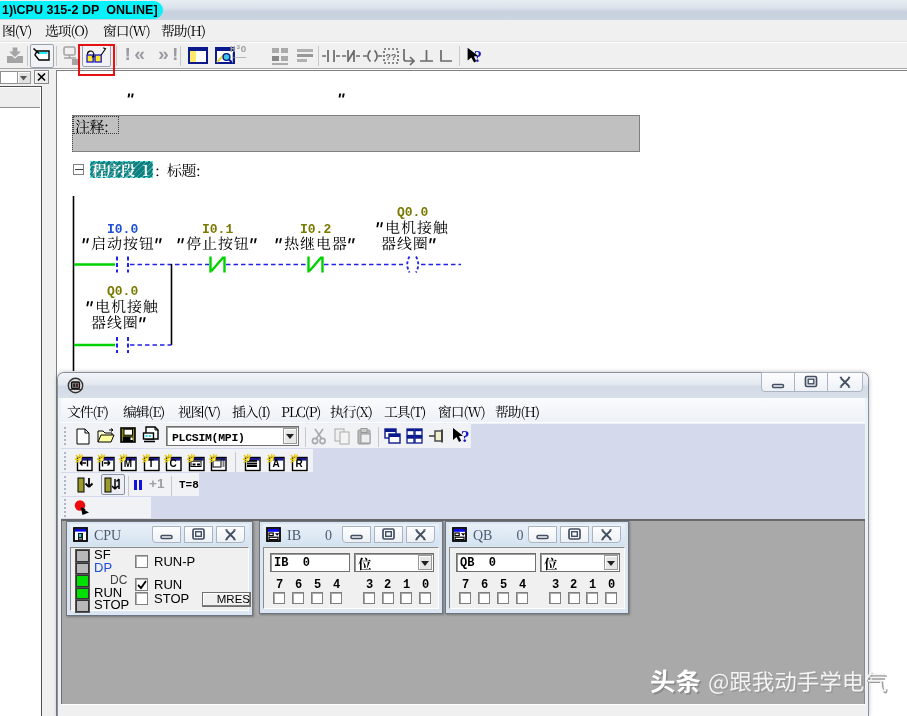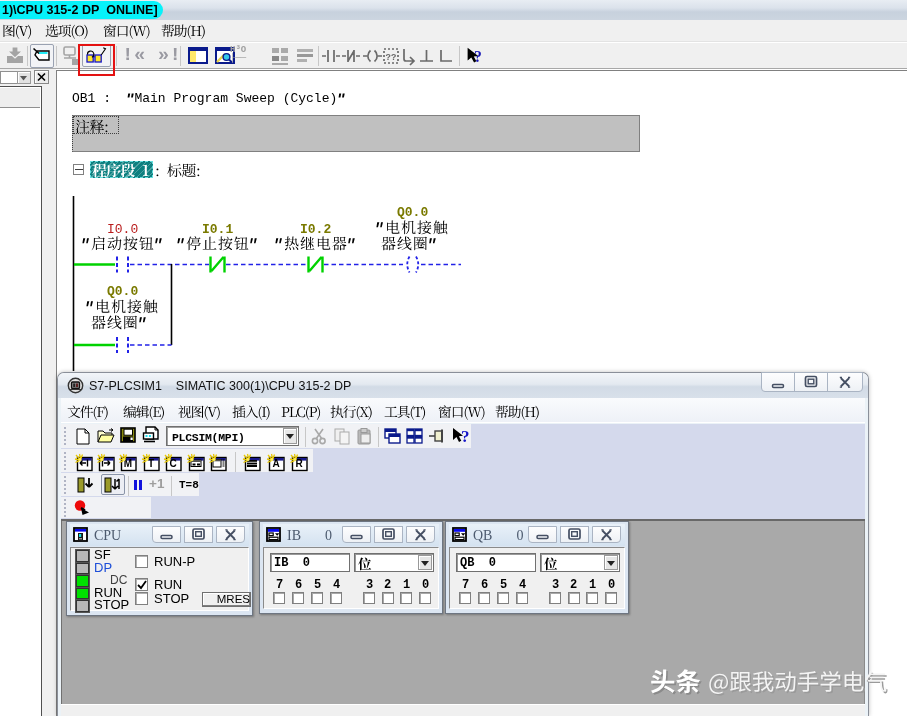--- a/index.html
+++ b/index.html
@@ -112,21 +112,20 @@
       <path d="M0 0 h7 l-3.5 4.5z" fill="#555"></path>
     </svg>
 <div class="a" style="z-index:3;left:34px;top:70px;width:15px;height:14px;background:#ececec;border:1px solid #888;box-shadow:inset 1px 1px 0 #fff"></div>
 <svg class="a" style="z-index:3;left:37px;top:73px" width="9" height="8" viewBox="0 0 9 8">
       <path d="M1 0.5 L8 7.5 M8 0.5 L1 7.5" stroke="#000" stroke-width="1.6" fill="none"></path>
     </svg>
 <div class="a" style="left:0;top:86px;width:42px;height:630px;background:#fff;border-top:1px solid #505050;border-right:1px solid #505050"></div>
 <div class="a" style="left:0;top:88px;width:40px;height:20px;background:#eee;border-bottom:1px solid #909090"></div>
 <div class="a" style="left:42px;top:69px;width:14px;height:647px;background:#f0f0f0"></div>
 <div class="a" style="left:56px;top:70px;width:851px;height:646px;background:#fff;border-left:1px solid #808080;border-top:1px solid #808080"></div>
-<div class="a mono" style="left:72px;top:91px;font-size:13px;color:#000">OB1 :&nbsp;&nbsp;&nbsp;Main Program Sweep (Cycle)</div>
 <svg class="a" style="left:126.5px;top:93px" width="9" height="9" viewBox="0 0 9 9">
       <path d="M1.2 0.5 L3.2 0.5 L2.4 4.5 L0.6 4.5 Z M4.7 0.5 L6.7 0.5 L5.9 4.5 L4.1 4.5 Z" fill="#000"></path>
     </svg>
 <svg class="a" style="left:337.5px;top:93px" width="9" height="9" viewBox="0 0 9 9">
       <path d="M1.2 0.5 L3.2 0.5 L2.4 4.5 L0.6 4.5 Z M4.7 0.5 L6.7 0.5 L5.9 4.5 L4.1 4.5 Z" fill="#000"></path>
     </svg>
 <div class="a" style="left:72px;top:115px;width:568px;height:37px;background:#c0c0c0;border:1px solid #808080;border-left:1px dotted #404040"></div>
 <div class="a" style="left:73px;top:116px;width:46px;height:18px;border:1px dotted #404040"></div>
 <svg style="position:absolute;left:75px;top:116px" width="36" height="21" viewBox="0 -16 36 21">
       <path fill="#000" d="M7.2 -12.6 7.0 -12.4C7.8 -11.8 8.7 -10.7 8.9 -9.8C10.1 -9.1 10.8 -11.6 7.2 -12.6ZM1.8 -12.3 1.7 -12.1C2.3 -11.7 3.1 -10.8 3.4 -10.1C4.5 -9.5 5.1 -11.8 1.8 -12.3ZM0.7 -9.0 0.6 -8.9C1.3 -8.5 2.1 -7.7 2.3 -7.1C3.4 -6.5 3.9 -8.7 0.7 -9.0ZM1.6 -3.0C1.4 -3.0 0.9 -3.0 0.9 -3.0V-2.7C1.3 -2.7 1.5 -2.6 1.7 -2.5C2.0 -2.3 2.1 -1.1 1.9 0.4C1.9 0.9 2.1 1.2 2.4 1.2C2.9 1.2 3.2 0.8 3.2 0.1C3.2 -1.1 2.8 -1.8 2.8 -2.4C2.8 -2.8 2.9 -3.3 3.0 -3.8C3.2 -4.5 4.5 -8.0 5.1 -9.9L4.9 -10.0C2.2 -3.9 2.2 -3.9 2.0 -3.3C1.8 -3.0 1.8 -3.0 1.6 -3.0ZM4.1 0.2 4.2 0.6H14.1C14.3 0.6 14.5 0.6 14.5 0.4C14.0 -0.1 13.2 -0.7 13.2 -0.7L12.5 0.2H9.7V-4.5H13.5C13.7 -4.5 13.9 -4.6 13.9 -4.8C13.4 -5.2 12.6 -5.8 12.6 -5.8L12.0 -5.0H9.7V-8.9H13.9C14.1 -8.9 14.3 -8.9 14.3 -9.1C13.8 -9.6 13.0 -10.2 13.0 -10.2L12.3 -9.3H5.0L5.1 -8.9H8.7V-5.0H5.0L5.1 -4.5H8.7V0.2Z M21.0 -10.0 19.6 -10.5C19.5 -9.8 19.1 -8.3 18.8 -7.4L19.0 -7.3C19.6 -8.1 20.2 -9.1 20.5 -9.7C20.8 -9.7 20.9 -9.9 21.0 -10.0ZM15.8 -10.0 15.6 -10.0C15.8 -9.3 16.1 -8.3 16.1 -7.6C16.8 -6.8 17.8 -8.4 15.8 -10.0ZM26.6 -5.8 25.9 -4.9H24.6V-6.2C25.0 -6.3 25.1 -6.4 25.1 -6.6L23.6 -6.8V-4.9H20.8L20.9 -4.5H23.6V-2.5H20.0L20.1 -2.1H23.6V1.1H23.8C24.2 1.1 24.6 0.9 24.6 0.8V-2.1H28.6C28.8 -2.1 28.9 -2.2 28.9 -2.3C28.5 -2.8 27.7 -3.4 27.7 -3.4L27.0 -2.5H24.6V-4.5H27.4C27.7 -4.5 27.8 -4.5 27.8 -4.7C27.4 -5.2 26.6 -5.8 26.6 -5.8ZM18.5 0.9V-5.5C19.0 -5.0 19.5 -4.1 19.7 -3.5C20.7 -2.9 21.4 -4.6 18.5 -5.9V-6.4H20.8C20.9 -6.4 21.1 -6.5 21.1 -6.7C20.7 -7.1 20.0 -7.6 20.0 -7.6L19.4 -6.9H18.5V-11.1C19.1 -11.3 19.6 -11.4 20.1 -11.5C20.4 -11.5 20.6 -11.4 20.7 -11.5L20.8 -11.2H21.5C22.0 -9.9 22.8 -8.8 23.7 -8.0C22.7 -7.2 21.5 -6.5 20.1 -6.0L20.2 -5.8C21.8 -6.2 23.2 -6.8 24.3 -7.6C25.3 -6.9 26.6 -6.3 28.1 -6.0C28.2 -6.4 28.5 -6.7 28.9 -6.8L28.9 -6.9C27.5 -7.2 26.1 -7.6 25.0 -8.1C26.0 -9.0 26.7 -10.0 27.3 -11.1C27.7 -11.1 27.8 -11.1 27.9 -11.2L26.9 -12.2L26.2 -11.6H20.8L19.8 -12.5C18.8 -12.0 16.8 -11.2 15.2 -10.9L15.3 -10.7C16.0 -10.7 16.8 -10.8 17.6 -11.0V-6.9H15.1L15.2 -6.4H17.4C16.9 -4.5 16.1 -2.5 15.0 -1.0L15.2 -0.8C16.2 -1.8 17.0 -3.0 17.6 -4.3V1.2H17.7C18.1 1.2 18.5 1.0 18.5 0.9ZM24.3 -8.5C23.2 -9.2 22.4 -10.1 21.9 -11.2H26.2C25.8 -10.2 25.1 -9.3 24.3 -8.5Z M31.4 0.2C32.0 0.2 32.4 -0.2 32.4 -0.7C32.4 -1.2 32.0 -1.6 31.4 -1.6C30.9 -1.6 30.5 -1.2 30.5 -0.7C30.5 -0.2 30.9 0.2 31.4 0.2ZM31.4 -5.7C32.0 -5.7 32.4 -6.1 32.4 -6.6C32.4 -7.2 32.0 -7.6 31.4 -7.6C30.9 -7.6 30.5 -7.2 30.5 -6.6C30.5 -6.1 30.9 -5.7 31.4 -5.7Z"></path>
@@ -153,21 +152,21 @@
 <path d="M308.5 256.5 v16 M322.5 256.5 v16 M309.5 271 L 321.5 257" stroke="#00d200" stroke-width="2.4"></path>
 <path d="M324 264.5 H 403" stroke="#2222e8" stroke-width="1.6" stroke-dasharray="4.5 3"></path>
 <path d="M409.5 256.5 q-4.5 8 0 16 M416 256.5 q4.5 8 0 16" stroke="#2222e8" stroke-width="1.8" stroke-dasharray="3 2.2"></path>
 <path d="M421 264.5 H 461" stroke="#2222e8" stroke-width="1.6" stroke-dasharray="4.5 3"></path>
 <path d="M171.5 264 V 345" stroke="#000" stroke-width="1.6"></path>
 <path d="M74 345 H 115" stroke="#00d200" stroke-width="2.6"></path>
 <path d="M117 337 v16 M128 337 v16" stroke="#2222e8" stroke-width="2" stroke-dasharray="4 2.5"></path>
 <path d="M130 345 H 171.5" stroke="#2222e8" stroke-width="1.6" stroke-dasharray="4.5 3"></path>
 </g>
     </svg>
-<div class="a mono" style="left:107px;top:222px;font-size:13px;font-weight:normal;color:#b91c1c">I0.0</div>
+<div class="a mono" style="left:107px;top:222px;font-size:13px;font-weight:bold;color:#1d4ed8">I0.0</div>
 <svg style="position:absolute;left:82px;top:233px" width="84" height="21" viewBox="0 -16 84 21">
       <path fill="#000" d="M1.2 -10.8 L3.3 -10.8 L2.0 -5.7 L0.4 -5.7 Z M5.0 -10.8 L7.0 -10.8 L5.7 -5.7 L4.2 -5.7 Z M15.9 -12.7 15.8 -12.6C16.2 -12.2 16.8 -11.5 17.1 -10.9C18.1 -10.3 18.8 -12.2 15.9 -12.7ZM21.0 -4.3V-0.4H14.9V-4.3ZM14.9 0.8V0.0H21.0V1.1H21.2C21.5 1.1 22.0 0.8 22.0 0.8V-4.2C22.3 -4.3 22.5 -4.4 22.6 -4.5L21.4 -5.4L20.9 -4.8H14.9L13.9 -5.3V1.1H14.0C14.5 1.1 14.9 0.9 14.9 0.8ZM12.9 -7.5V-7.8V-10.3H21.1V-7.5ZM11.9 -10.9V-7.8C11.9 -4.8 11.6 -1.6 9.7 1.0L9.9 1.2C12.4 -1.2 12.8 -4.5 12.9 -7.1H21.1V-6.4H21.3C21.6 -6.4 22.1 -6.6 22.1 -6.7V-10.2C22.4 -10.2 22.6 -10.3 22.7 -10.5L21.6 -11.4L21.0 -10.8H13.1L11.9 -11.3Z M31.5 -8.3 30.8 -7.5H25.6L25.7 -7.0H32.4C32.6 -7.0 32.7 -7.1 32.8 -7.3C32.3 -7.7 31.5 -8.3 31.5 -8.3ZM30.7 -11.7 30.0 -10.8H26.3L26.4 -10.3H31.6C31.8 -10.3 31.9 -10.4 32.0 -10.6C31.5 -11.0 30.7 -11.7 30.7 -11.7ZM30.1 -5.2 29.9 -5.1C30.3 -4.4 30.7 -3.4 30.9 -2.5C29.2 -2.3 27.7 -2.1 26.6 -2.0C27.6 -3.2 28.7 -4.9 29.3 -6.2C29.6 -6.2 29.8 -6.3 29.9 -6.5L28.3 -7.0C28.0 -5.7 27.0 -3.3 26.2 -2.2C26.1 -2.1 25.8 -2.1 25.8 -2.1L26.4 -0.6C26.5 -0.6 26.6 -0.8 26.7 -0.9C28.4 -1.3 29.9 -1.8 31.0 -2.2C31.0 -1.8 31.1 -1.5 31.1 -1.2C32.0 -0.2 33.1 -2.7 30.1 -5.2ZM36.0 -12.4 34.4 -12.6C34.4 -11.3 34.4 -10.2 34.4 -9.1H31.8L31.9 -8.6H34.4C34.3 -4.6 33.6 -1.4 30.3 1.0L30.5 1.3C34.5 -1.1 35.2 -4.5 35.4 -8.6H37.9C37.8 -3.7 37.6 -0.8 37.1 -0.3C36.9 -0.2 36.8 -0.1 36.5 -0.1C36.2 -0.1 35.3 -0.2 34.8 -0.3L34.8 0.0C35.3 0.1 35.8 0.2 36.0 0.4C36.2 0.6 36.2 0.8 36.2 1.1C36.9 1.1 37.4 0.9 37.8 0.4C38.5 -0.3 38.7 -3.1 38.9 -8.5C39.2 -8.5 39.4 -8.6 39.5 -8.7L38.3 -9.7L37.8 -9.1H35.4L35.4 -12.0C35.8 -12.0 35.9 -12.2 36.0 -12.4Z M49.8 -12.6 49.7 -12.5C50.2 -12.0 50.7 -11.1 50.7 -10.3C51.6 -9.5 52.6 -11.5 49.8 -12.6ZM54.0 -7.1 53.3 -6.2H50.0C50.3 -7.0 50.6 -7.7 50.7 -8.2C51.1 -8.1 51.3 -8.3 51.3 -8.4L49.9 -8.9C49.8 -8.3 49.4 -7.3 49.0 -6.2H46.4L46.6 -5.8H48.8C48.3 -4.6 47.8 -3.6 47.4 -2.9C48.6 -2.4 49.6 -1.9 50.6 -1.5C49.5 -0.4 48.0 0.4 45.8 0.9L45.9 1.2C48.4 0.8 50.1 0.0 51.3 -1.1C52.5 -0.4 53.5 0.3 54.1 0.9C55.1 1.6 56.2 0.2 51.9 -1.7C52.8 -2.7 53.3 -4.1 53.6 -5.8H54.9C55.1 -5.8 55.2 -5.8 55.3 -6.0C54.8 -6.5 54.0 -7.1 54.0 -7.1ZM45.6 -10.0 45.0 -9.2H44.7V-12.0C45.1 -12.1 45.3 -12.2 45.3 -12.4L43.8 -12.6V-9.2H41.6L41.7 -8.8H43.8V-5.7C42.8 -5.3 41.9 -5.0 41.4 -4.8L42.0 -3.6C42.1 -3.7 42.2 -3.8 42.3 -4.0L43.8 -4.9V-0.4C43.8 -0.2 43.7 -0.1 43.5 -0.1C43.2 -0.1 42.0 -0.2 42.0 -0.2V0.0C42.5 0.1 42.9 0.2 43.1 0.4C43.2 0.6 43.3 0.8 43.4 1.1C44.6 1.0 44.7 0.5 44.7 -0.3V-5.5L46.7 -6.7L46.6 -6.9L44.7 -6.1V-8.8H46.3C46.5 -8.8 46.6 -8.8 46.7 -9.0C46.2 -9.5 45.6 -10.0 45.6 -10.0ZM48.5 -2.9C48.9 -3.7 49.3 -4.8 49.8 -5.8H52.5C52.3 -4.2 51.8 -3.0 51.0 -2.0C50.3 -2.3 49.5 -2.6 48.5 -2.9ZM47.5 -10.7 47.3 -10.6C47.3 -9.8 47.0 -9.1 46.7 -8.9C45.9 -8.2 46.6 -7.4 47.3 -7.9C47.7 -8.2 47.9 -8.8 47.8 -9.5H53.8C53.7 -9.0 53.5 -8.3 53.3 -7.8L53.5 -7.8C54.0 -8.2 54.6 -8.8 55.0 -9.3C55.3 -9.3 55.5 -9.4 55.6 -9.5L54.4 -10.6L53.7 -9.9H47.7C47.7 -10.2 47.6 -10.4 47.5 -10.7Z M68.6 -6.0H65.8C65.9 -7.7 66.0 -9.4 66.1 -10.8H68.7ZM68.5 -5.5 68.4 0.0H65.2C65.4 -1.5 65.6 -3.5 65.8 -5.5ZM70.3 -0.8 69.7 0.0H69.4L69.7 -10.7C69.9 -10.7 70.1 -10.8 70.2 -10.9L69.1 -11.8L68.6 -11.2H62.9L63.0 -10.8H65.2C65.1 -9.4 65.0 -7.7 64.9 -6.0H63.0L63.1 -5.5H64.8C64.7 -3.5 64.5 -1.5 64.3 0.0H61.9L62.0 0.5H71.0C71.2 0.5 71.4 0.4 71.4 0.2C71.0 -0.2 70.3 -0.8 70.3 -0.8ZM61.9 -11.2 61.3 -10.4H59.5C59.7 -10.9 59.8 -11.4 60.0 -11.8C60.3 -11.8 60.5 -11.9 60.5 -12.1L58.9 -12.5C58.7 -10.9 58.1 -8.4 57.2 -7.0L57.4 -6.9C58.2 -7.7 58.9 -8.8 59.3 -10.0H62.7C62.9 -10.0 63.0 -10.0 63.1 -10.2C62.6 -10.7 61.9 -11.2 61.9 -11.2ZM61.7 -8.7 61.0 -7.9H58.2L58.4 -7.4H59.7V-5.1H57.5L57.6 -4.7H59.7V-1.1C59.7 -0.8 59.6 -0.7 59.1 -0.5L59.8 0.7C59.9 0.6 60.1 0.5 60.2 0.2C61.3 -0.9 62.4 -2.0 62.9 -2.6L62.7 -2.8C62.0 -2.2 61.3 -1.7 60.6 -1.3V-4.7H62.7C62.9 -4.7 63.1 -4.8 63.1 -4.9C62.7 -5.4 62.0 -5.9 62.0 -5.9L61.3 -5.1H60.6V-7.4H62.4C62.6 -7.4 62.8 -7.5 62.8 -7.7C62.4 -8.1 61.7 -8.7 61.7 -8.7Z M74.0 -10.8 L76.0 -10.8 L74.7 -5.7 L73.2 -5.7 Z M77.7 -10.8 L79.8 -10.8 L78.5 -5.7 L77.0 -5.7 Z"></path>
     </svg>
 <div class="a mono" style="left:202px;top:222px;font-size:13px;font-weight:bold;color:#7a7a00">I0.1</div>
 <svg style="position:absolute;left:177px;top:233px" width="84" height="21" viewBox="0 -16 84 21">
       <path fill="#000" d="M1.2 -10.8 L3.3 -10.8 L2.0 -5.7 L0.4 -5.7 Z M5.0 -10.8 L7.0 -10.8 L5.7 -5.7 L4.2 -5.7 Z M17.6 -12.7 17.5 -12.6C17.9 -12.2 18.3 -11.5 18.3 -11.0C19.2 -10.3 20.1 -12.1 17.6 -12.7ZM22.2 -11.6 21.5 -10.7H14.0L14.1 -10.3H23.1C23.3 -10.3 23.5 -10.3 23.5 -10.5C23.0 -11.0 22.2 -11.6 22.2 -11.6ZM13.1 -8.4 12.5 -8.6C13.1 -9.6 13.5 -10.7 13.9 -11.8C14.3 -11.8 14.5 -11.9 14.5 -12.1L13.0 -12.6C12.2 -9.7 10.9 -6.9 9.6 -5.1L9.9 -5.0C10.5 -5.5 11.1 -6.3 11.6 -7.1V1.2H11.8C12.2 1.2 12.6 0.9 12.6 0.8V-8.1C12.9 -8.1 13.0 -8.2 13.1 -8.4ZM21.0 -8.8V-7.3H16.2V-8.8ZM16.2 -6.5V-6.8H21.0V-6.4H21.1C21.4 -6.4 21.9 -6.6 21.9 -6.7V-8.7C22.2 -8.7 22.4 -8.9 22.5 -9.0L21.3 -9.8L20.8 -9.3H16.3L15.2 -9.8V-6.2H15.4C15.8 -6.2 16.2 -6.4 16.2 -6.5ZM21.4 -4.5 20.8 -3.8H14.5L14.7 -3.3H18.1V-0.3C18.1 -0.1 18.1 -0.0 17.8 -0.0C17.5 -0.0 15.8 -0.1 15.8 -0.1V0.1C16.6 0.2 17.0 0.3 17.2 0.5C17.4 0.6 17.5 0.9 17.5 1.2C18.9 1.1 19.1 0.5 19.1 -0.3V-3.3H22.3C22.5 -3.3 22.6 -3.4 22.7 -3.6C22.2 -4.0 21.4 -4.5 21.4 -4.5ZM14.6 -6.4H14.3C14.4 -5.8 14.0 -5.0 13.7 -4.8C13.4 -4.6 13.2 -4.3 13.3 -4.0C13.5 -3.6 14.0 -3.7 14.3 -3.9C14.5 -4.2 14.7 -4.6 14.8 -5.2H22.2L21.9 -4.2L22.1 -4.1C22.4 -4.3 23.0 -4.8 23.3 -5.0C23.5 -5.0 23.7 -5.1 23.8 -5.2L22.8 -6.2L22.2 -5.6H14.7C14.7 -5.8 14.7 -6.1 14.6 -6.4Z M25.7 0.1 25.8 0.5H39.0C39.3 0.5 39.4 0.5 39.5 0.3C38.9 -0.2 38.0 -0.9 38.0 -0.9L37.2 0.1H33.4V-6.4H38.1C38.3 -6.4 38.4 -6.5 38.5 -6.6C37.9 -7.1 37.1 -7.8 37.1 -7.8L36.3 -6.8H33.4V-11.7C33.8 -11.8 33.9 -12.0 33.9 -12.2L32.4 -12.3V0.1H29.3V-8.3C29.6 -8.4 29.8 -8.5 29.8 -8.7L28.2 -8.9V0.1Z M49.8 -12.6 49.7 -12.5C50.2 -12.0 50.7 -11.1 50.7 -10.3C51.6 -9.5 52.6 -11.5 49.8 -12.6ZM54.0 -7.1 53.3 -6.2H50.0C50.3 -7.0 50.6 -7.7 50.7 -8.2C51.1 -8.1 51.3 -8.3 51.3 -8.4L49.9 -8.9C49.8 -8.3 49.4 -7.3 49.0 -6.2H46.4L46.6 -5.8H48.8C48.3 -4.6 47.8 -3.6 47.4 -2.9C48.6 -2.4 49.6 -1.9 50.6 -1.5C49.5 -0.4 48.0 0.4 45.8 0.9L45.9 1.2C48.4 0.8 50.1 0.0 51.3 -1.1C52.5 -0.4 53.5 0.3 54.1 0.9C55.1 1.6 56.2 0.2 51.9 -1.7C52.8 -2.7 53.3 -4.1 53.6 -5.8H54.9C55.1 -5.8 55.2 -5.8 55.3 -6.0C54.8 -6.5 54.0 -7.1 54.0 -7.1ZM45.6 -10.0 45.0 -9.2H44.7V-12.0C45.1 -12.1 45.3 -12.2 45.3 -12.4L43.8 -12.6V-9.2H41.6L41.7 -8.8H43.8V-5.7C42.8 -5.3 41.9 -5.0 41.4 -4.8L42.0 -3.6C42.1 -3.7 42.2 -3.8 42.3 -4.0L43.8 -4.9V-0.4C43.8 -0.2 43.7 -0.1 43.5 -0.1C43.2 -0.1 42.0 -0.2 42.0 -0.2V0.0C42.5 0.1 42.9 0.2 43.1 0.4C43.2 0.6 43.3 0.8 43.4 1.1C44.6 1.0 44.7 0.5 44.7 -0.3V-5.5L46.7 -6.7L46.6 -6.9L44.7 -6.1V-8.8H46.3C46.5 -8.8 46.6 -8.8 46.7 -9.0C46.2 -9.5 45.6 -10.0 45.6 -10.0ZM48.5 -2.9C48.9 -3.7 49.3 -4.8 49.8 -5.8H52.5C52.3 -4.2 51.8 -3.0 51.0 -2.0C50.3 -2.3 49.5 -2.6 48.5 -2.9ZM47.5 -10.7 47.3 -10.6C47.3 -9.8 47.0 -9.1 46.7 -8.9C45.9 -8.2 46.6 -7.4 47.3 -7.9C47.7 -8.2 47.9 -8.8 47.8 -9.5H53.8C53.7 -9.0 53.5 -8.3 53.3 -7.8L53.5 -7.8C54.0 -8.2 54.6 -8.8 55.0 -9.3C55.3 -9.3 55.5 -9.4 55.6 -9.5L54.4 -10.6L53.7 -9.9H47.7C47.7 -10.2 47.6 -10.4 47.5 -10.7Z M68.6 -6.0H65.8C65.9 -7.7 66.0 -9.4 66.1 -10.8H68.7ZM68.5 -5.5 68.4 0.0H65.2C65.4 -1.5 65.6 -3.5 65.8 -5.5ZM70.3 -0.8 69.7 0.0H69.4L69.7 -10.7C69.9 -10.7 70.1 -10.8 70.2 -10.9L69.1 -11.8L68.6 -11.2H62.9L63.0 -10.8H65.2C65.1 -9.4 65.0 -7.7 64.9 -6.0H63.0L63.1 -5.5H64.8C64.7 -3.5 64.5 -1.5 64.3 0.0H61.9L62.0 0.5H71.0C71.2 0.5 71.4 0.4 71.4 0.2C71.0 -0.2 70.3 -0.8 70.3 -0.8ZM61.9 -11.2 61.3 -10.4H59.5C59.7 -10.9 59.8 -11.4 60.0 -11.8C60.3 -11.8 60.5 -11.9 60.5 -12.1L58.9 -12.5C58.7 -10.9 58.1 -8.4 57.2 -7.0L57.4 -6.9C58.2 -7.7 58.9 -8.8 59.3 -10.0H62.7C62.9 -10.0 63.0 -10.0 63.1 -10.2C62.6 -10.7 61.9 -11.2 61.9 -11.2ZM61.7 -8.7 61.0 -7.9H58.2L58.4 -7.4H59.7V-5.1H57.5L57.6 -4.7H59.7V-1.1C59.7 -0.8 59.6 -0.7 59.1 -0.5L59.8 0.7C59.9 0.6 60.1 0.5 60.2 0.2C61.3 -0.9 62.4 -2.0 62.9 -2.6L62.7 -2.8C62.0 -2.2 61.3 -1.7 60.6 -1.3V-4.7H62.7C62.9 -4.7 63.1 -4.8 63.1 -4.9C62.7 -5.4 62.0 -5.9 62.0 -5.9L61.3 -5.1H60.6V-7.4H62.4C62.6 -7.4 62.8 -7.5 62.8 -7.7C62.4 -8.1 61.7 -8.7 61.7 -8.7Z M74.0 -10.8 L76.0 -10.8 L74.7 -5.7 L73.2 -5.7 Z M77.7 -10.8 L79.8 -10.8 L78.5 -5.7 L77.0 -5.7 Z"></path>
     </svg>
 <div class="a mono" style="left:300px;top:222px;font-size:13px;font-weight:bold;color:#7a7a00">I0.2</div>
 <svg style="position:absolute;left:275px;top:233px" width="84" height="21" viewBox="0 -16 84 21">
       <path fill="#000" d="M1.2 -10.8 L3.3 -10.8 L2.0 -5.7 L0.4 -5.7 Z M5.0 -10.8 L7.0 -10.8 L5.7 -5.7 L4.2 -5.7 Z M20.5 -2.5 20.4 -2.3C21.2 -1.5 22.2 -0.2 22.4 0.9C23.5 1.8 24.3 -0.8 20.5 -2.5ZM17.4 -2.4 17.2 -2.4C17.8 -1.5 18.4 -0.2 18.5 0.8C19.5 1.7 20.4 -0.6 17.4 -2.4ZM14.2 -2.2 14.0 -2.1C14.5 -1.3 15.0 -0.1 15.0 0.9C15.9 1.8 16.9 -0.3 14.2 -2.2ZM12.4 -2.2H12.1C12.0 -1.1 11.2 -0.2 10.4 0.1C10.1 0.2 9.9 0.5 10.0 0.9C10.2 1.2 10.7 1.2 11.2 1.0C11.8 0.6 12.7 -0.4 12.4 -2.2ZM18.9 -12.3 17.4 -12.5 17.3 -10.1H15.6L15.7 -9.7H17.3C17.3 -8.7 17.2 -7.9 17.0 -7.1C16.5 -7.3 15.9 -7.5 15.2 -7.7L15.0 -7.6C15.6 -7.3 16.2 -6.9 16.8 -6.4C16.4 -5.0 15.5 -3.9 13.8 -2.9L14.0 -2.7C15.9 -3.5 17.0 -4.6 17.6 -5.8C18.3 -5.3 18.9 -4.7 19.2 -4.2C20.2 -3.8 20.5 -5.3 17.9 -6.7C18.1 -7.6 18.3 -8.6 18.3 -9.7H20.4C20.4 -6.7 20.6 -3.9 22.2 -3.1C22.8 -2.8 23.3 -2.7 23.5 -3.1C23.6 -3.3 23.5 -3.5 23.2 -3.8L23.3 -5.5L23.1 -5.5C23.0 -5.0 22.9 -4.6 22.8 -4.2C22.7 -4.1 22.6 -4.0 22.5 -4.1C21.5 -4.8 21.3 -7.5 21.4 -9.6C21.6 -9.6 21.8 -9.7 21.9 -9.8L20.8 -10.7L20.3 -10.1H18.3L18.4 -11.9C18.7 -12.0 18.8 -12.1 18.9 -12.3ZM14.4 -10.7 13.8 -9.9H13.3V-12.0C13.6 -12.1 13.8 -12.2 13.8 -12.4L12.3 -12.6V-9.9H9.9L10.1 -9.5H12.3V-7.4C11.2 -7.0 10.2 -6.7 9.7 -6.5L10.3 -5.4C10.5 -5.5 10.6 -5.6 10.7 -5.8L12.3 -6.7V-4.0C12.3 -3.8 12.2 -3.8 12.0 -3.8C11.7 -3.8 10.5 -3.9 10.5 -3.9V-3.6C11.0 -3.5 11.4 -3.4 11.6 -3.3C11.7 -3.1 11.8 -2.9 11.8 -2.6C13.1 -2.7 13.3 -3.2 13.3 -4.0V-7.2L15.1 -8.2L15.0 -8.4L13.3 -7.8V-9.5H15.2C15.3 -9.5 15.5 -9.6 15.5 -9.7C15.1 -10.2 14.4 -10.7 14.4 -10.7Z M25.7 -1.1 26.3 0.2C26.5 0.1 26.6 -0.0 26.6 -0.2C28.3 -1.0 29.6 -1.7 30.5 -2.3L30.4 -2.5C28.5 -1.9 26.6 -1.3 25.7 -1.1ZM38.9 -10.6 37.5 -11.1C37.3 -10.3 36.8 -8.6 36.4 -7.5L36.6 -7.5C37.3 -8.4 38.0 -9.6 38.3 -10.3C38.6 -10.3 38.8 -10.4 38.9 -10.6ZM32.9 -10.9 32.6 -10.9C33.1 -10.0 33.6 -8.7 33.6 -7.7C34.4 -6.9 35.2 -8.8 32.9 -10.9ZM29.5 -11.8 28.0 -12.5C27.7 -11.3 26.7 -9.1 25.9 -8.2C25.8 -8.1 25.5 -8.0 25.5 -8.0L26.1 -6.7C26.2 -6.8 26.3 -6.9 26.4 -7.0C27.0 -7.2 27.7 -7.3 28.2 -7.5C27.6 -6.3 26.7 -5.2 26.1 -4.5C26.0 -4.4 25.7 -4.4 25.7 -4.4L26.3 -3.0C26.4 -3.1 26.5 -3.2 26.6 -3.4C28.1 -3.8 29.5 -4.3 30.3 -4.6L30.2 -4.8C28.9 -4.6 27.5 -4.5 26.7 -4.4C28.0 -5.6 29.4 -7.5 30.2 -8.8C30.5 -8.8 30.7 -8.9 30.8 -9.0L29.4 -9.8C29.2 -9.3 28.9 -8.6 28.5 -8.0C27.7 -7.9 26.9 -7.9 26.4 -7.9C27.3 -9.0 28.4 -10.5 28.9 -11.6C29.2 -11.6 29.4 -11.7 29.5 -11.8ZM38.2 -0.8 37.5 0.0H32.0V-11.5C32.4 -11.6 32.5 -11.7 32.5 -11.9L31.1 -12.1V-0.0C30.9 0.1 30.7 0.2 30.6 0.3L31.7 1.0L32.1 0.5H39.1C39.3 0.5 39.5 0.4 39.5 0.3C39.0 -0.2 38.2 -0.8 38.2 -0.8ZM37.6 -7.6 37.0 -6.8H35.9V-11.7C36.3 -11.8 36.4 -11.9 36.5 -12.1L35.0 -12.3V-6.8H32.4L32.5 -6.4H34.4C34.0 -4.6 33.2 -2.8 32.2 -1.5L32.4 -1.3C33.5 -2.4 34.4 -3.7 35.0 -5.3V-0.4H35.2C35.5 -0.4 35.9 -0.6 35.9 -0.8V-5.3C36.6 -4.4 37.5 -3.1 37.7 -2.2C38.7 -1.4 39.4 -3.6 35.9 -5.7V-6.4H38.4C38.6 -6.4 38.8 -6.4 38.8 -6.6C38.4 -7.0 37.6 -7.6 37.6 -7.6Z M47.5 -6.8H43.8V-9.6H47.5ZM47.5 -6.3V-3.7H43.8V-6.3ZM48.5 -6.8V-9.6H52.4V-6.8ZM48.5 -6.3H52.4V-3.7H48.5ZM43.8 -2.5V-3.2H47.5V-0.6C47.5 0.4 48.0 0.8 49.5 0.8H51.7C54.8 0.8 55.5 0.6 55.5 0.1C55.5 -0.1 55.3 -0.3 54.9 -0.4L54.9 -2.7H54.7C54.5 -1.6 54.3 -0.7 54.1 -0.5C54.0 -0.3 54.0 -0.3 53.7 -0.3C53.4 -0.2 52.7 -0.2 51.7 -0.2H49.6C48.7 -0.2 48.5 -0.4 48.5 -0.9V-3.2H52.4V-2.4H52.6C52.9 -2.4 53.4 -2.6 53.4 -2.7V-9.4C53.7 -9.5 53.9 -9.6 54.0 -9.7L52.8 -10.6L52.3 -10.0H48.5V-12.0C48.9 -12.1 49.0 -12.2 49.0 -12.4L47.5 -12.6V-10.0H43.9L42.9 -10.5V-2.2H43.0C43.4 -2.2 43.8 -2.4 43.8 -2.5Z M65.9 -7.9C66.4 -7.5 66.9 -6.9 67.1 -6.5C68.0 -6.0 68.6 -7.6 66.1 -8.1V-8.3H68.9V-7.6H69.0C69.3 -7.6 69.8 -7.8 69.8 -7.9V-11.0C70.1 -11.1 70.4 -11.2 70.5 -11.3L69.3 -12.3L68.7 -11.7H66.2L65.2 -12.1V-7.7H65.3C65.5 -7.7 65.8 -7.8 65.9 -7.9ZM59.9 -7.5V-8.3H62.6V-7.8H62.7C62.9 -7.8 63.3 -8.0 63.4 -8.1C63.1 -7.5 62.7 -6.9 62.3 -6.3H57.5L57.6 -5.9H61.9C60.8 -4.7 59.3 -3.6 57.3 -2.8L57.4 -2.6C58.0 -2.8 58.6 -3.0 59.2 -3.2V1.3H59.3C59.7 1.3 60.1 1.1 60.1 1.0V0.2H62.6V0.9H62.7C63.0 0.9 63.5 0.6 63.5 0.5V-2.9C63.8 -2.9 64.0 -3.0 64.2 -3.1L63.0 -4.0L62.4 -3.5H60.2L60.0 -3.6C61.3 -4.2 62.3 -5.0 63.1 -5.9H65.6C66.4 -5.0 67.3 -4.2 68.6 -3.6L68.4 -3.5H66.0L65.0 -3.9V1.2H65.2C65.5 1.2 65.9 1.0 65.9 0.9V0.2H68.6V0.9H68.7C69.0 0.9 69.5 0.7 69.5 0.6V-2.8C69.8 -2.9 69.9 -3.0 70.1 -3.1L70.9 -2.8C71.0 -3.3 71.2 -3.7 71.4 -3.8L71.5 -3.9C68.9 -4.2 67.2 -4.9 66.0 -5.9H70.8C71.1 -5.9 71.2 -5.9 71.2 -6.1C70.7 -6.6 69.9 -7.2 69.9 -7.2L69.2 -6.3H63.5C63.8 -6.7 64.1 -7.0 64.3 -7.4C64.6 -7.4 64.8 -7.4 64.9 -7.6L63.5 -8.1L63.5 -11.0C63.8 -11.1 64.0 -11.2 64.1 -11.3L62.9 -12.2L62.4 -11.7H60.0L59.0 -12.1V-7.2H59.1C59.5 -7.2 59.9 -7.5 59.9 -7.5ZM68.6 -3.0V-0.3H65.9V-3.0ZM62.6 -3.0V-0.3H60.1V-3.0ZM68.9 -11.2V-8.8H66.1V-11.2ZM62.6 -11.2V-8.8H59.9V-11.2Z M74.0 -10.8 L76.0 -10.8 L74.7 -5.7 L73.2 -5.7 Z M77.7 -10.8 L79.8 -10.8 L78.5 -5.7 L77.0 -5.7 Z"></path>
@@ -190,21 +189,20 @@
 background:#ebf2f7;border:1px solid #8a8f99;border-bottom:none;border-radius:7px 7px 0 0;
 box-shadow:0 0 4px rgba(0,0,0,0.25)"></div>
 <div class="a" style="left:58px;top:373px;width:810px;height:25px;background:linear-gradient(#f2f5f9,#e3e9f0 45%,#d2dbe6 55%,#d8e0ea);border-radius:6px 6px 0 0;z-index:11"></div>
 <svg class="a" style="left:67px;top:377px;z-index:12" width="17" height="17" viewBox="0 0 17 17">
 <circle cx="8.5" cy="8.5" r="7.2" fill="#e0e0e0" stroke="#333" stroke-width="1.4"></circle>
 <rect x="4.5" y="5" width="8" height="6.5" rx="1" fill="#888" stroke="#111" stroke-width="1.3"></rect>
 <rect x="6.2" y="6.5" width="2" height="3.5" fill="#222"></rect>
       <rect x="9" y="6.5" width="2" height="3.5" fill="#5a2020"></rect>
 <path d="M3 12.5 h11" stroke="#333" stroke-width="1"></path>
     </svg>
-<div class="a" style="left:89px;top:379px;font-size:12.5px;color:#111;z-index:12">S7-PLCSIM1&nbsp;&nbsp;&nbsp;&nbsp;SIMATIC 300(1)\CPU 315-2 DP</div>
 <div class="a" style="left:761px;top:372px;width:34px;height:20px;background:linear-gradient(#fdfdfe,#eef1f5);border:1px solid #aab4c3;border-radius:0 0 0 4px;z-index:12"></div>
     <svg class="a" style="left:761px;top:372px;z-index:12" width="34" height="20" viewBox="0 0 34 20">
       <rect x="11.5" y="12.5" width="11" height="3" rx="1.2" fill="none" stroke="#454f63" stroke-width="1.5"></rect>
     </svg>
 <div class="a" style="left:794px;top:372px;width:34px;height:20px;background:linear-gradient(#fdfdfe,#eef1f5);border:1px solid #aab4c3;z-index:12"></div>
     <svg class="a" style="left:794px;top:372px;z-index:12" width="34" height="20" viewBox="0 0 34 20">
       <rect x="11.5" y="4.5" width="11" height="10" rx="1.5" fill="none" stroke="#454f63" stroke-width="1.7"></rect>
       <rect x="14.2" y="7.2" width="5.6" height="4.6" fill="none" stroke="#454f63" stroke-width="1.4"></rect>
     </svg>
 <div class="a" style="left:827px;top:372px;width:36px;height:20px;background:linear-gradient(#fdfdfe,#eef1f5);border:1px solid #aab4c3;border-radius:0 0 4px 0;z-index:12"></div>

